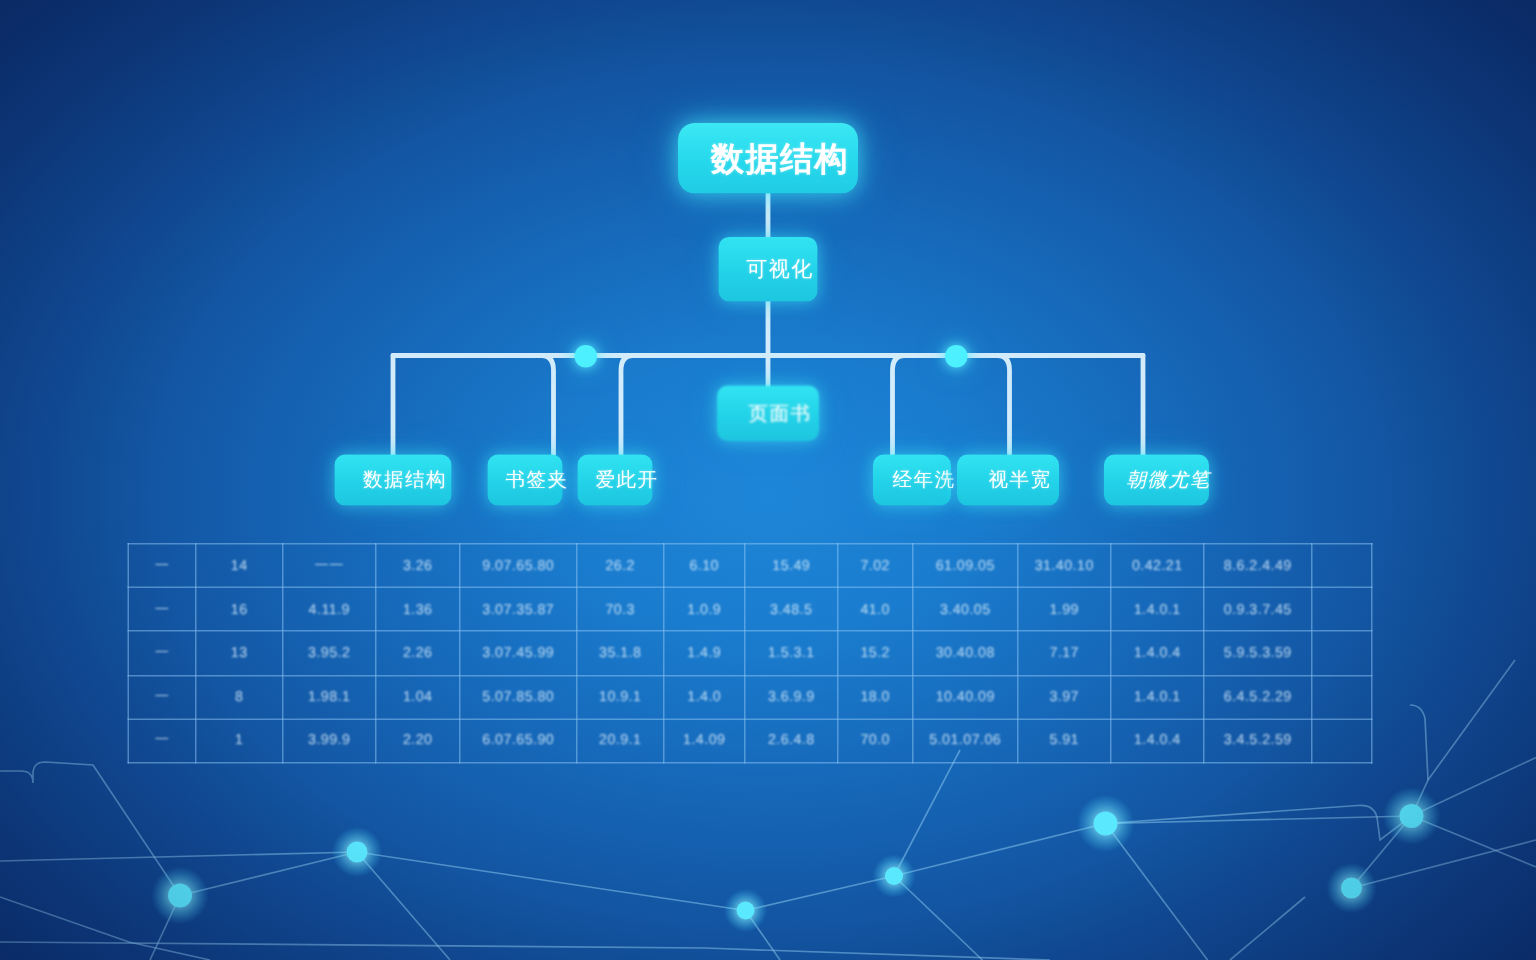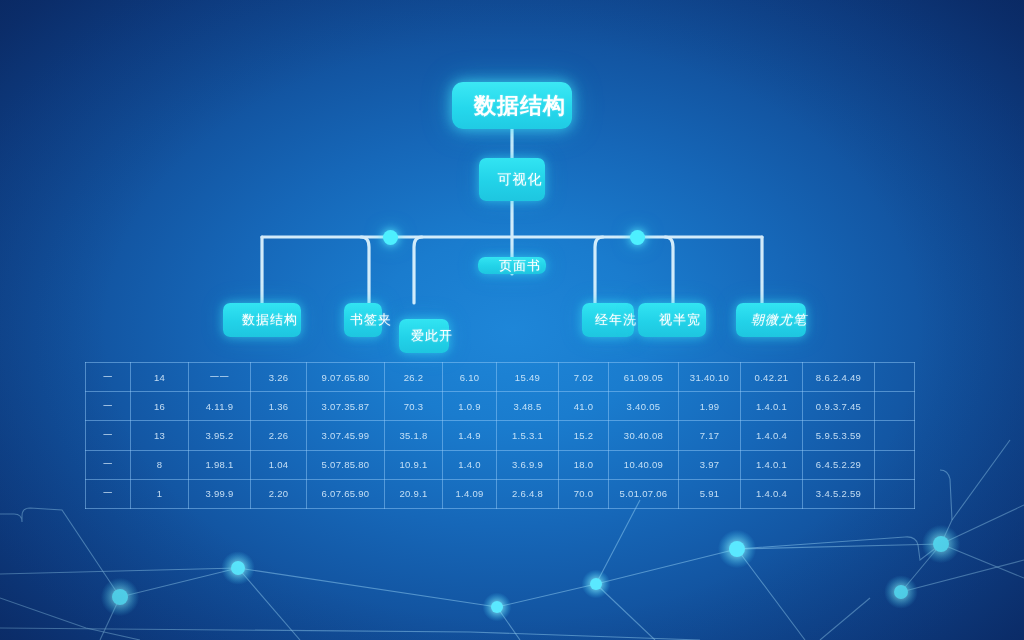--- a/index.html
+++ b/index.html
@@ -51,32 +51,32 @@
     left:452px; top:82px; width:120px; height:47px;
     font-size:22px; font-weight:bold; border-radius:11px;
     background:linear-gradient(180deg,#3ce8f4 0%,#25d8ec 55%,#20cbe4 100%);
     box-shadow:0 0 14px rgba(70,235,252,.70), 0 0 30px rgba(45,210,245,.35);
   }
   .node.sub {
     left:479px; top:158px; width:66px; height:43px;
     font-size:14px; border-radius:7px;
   }
   .node.center {
-    left:478px; top:257px; width:68px; height:17px;
+    left:478px; top:257px; width:68px; height:37px;
     font-size:13px; border-radius:7px;
     filter:blur(.55px);
   }
   .node.leaf {
     height:34px; top:303px; font-size:13px; border-radius:7px;
     filter:blur(.5px);
   }
   
   .leaf-0 { left:223px; width:78px; }
-  .leaf-1 { left:344px; width:38px; }
-  .leaf-2 { left:399px; width:50px;margin-top:16px; }
+  .leaf-1 { left:325px; width:50px; }
+  .leaf-2 { left:385px; width:50px; }
   .leaf-3 { left:582px; width:52px; }
   .leaf-4 { left:638px; width:68px; }
   .leaf-5 { left:736px; width:70px;font-style:italic; }
 
   .junction {
     position:absolute; width:15px; height:15px; border-radius:50%;
     background:#4df0ff;
     box-shadow:0 0 8px rgba(90,240,255,.9), 0 0 18px rgba(60,220,255,.55);
   }
   .jx-l { left:383px; top:230px; }

